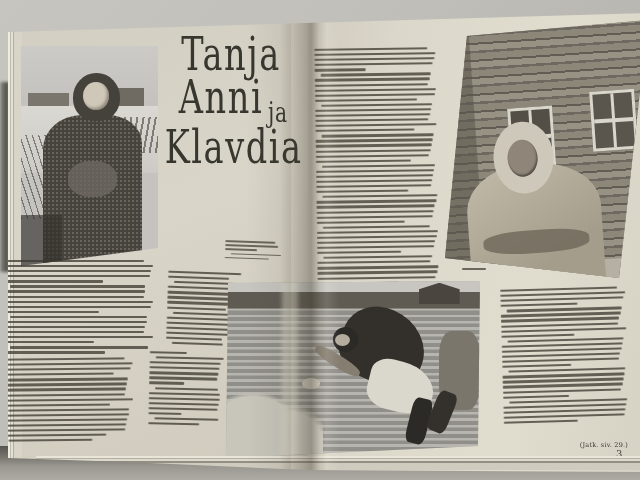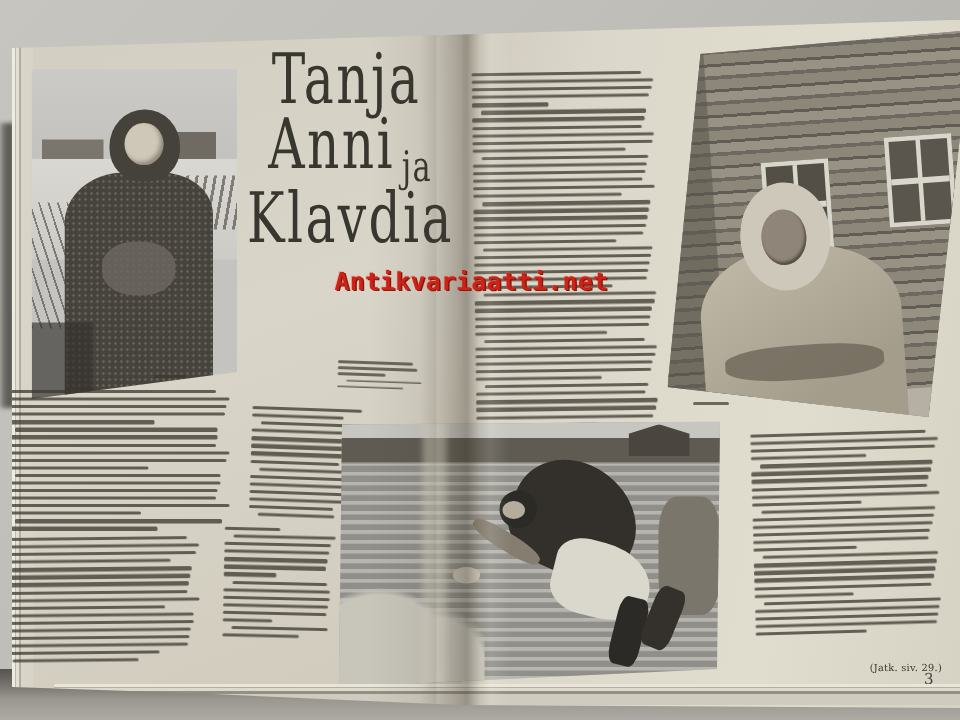--- a/index.html
+++ b/index.html
@@ -364,15 +364,14 @@
         <div class="tl" style="width: 96%;"></div>
         <div class="tl" style="width: 59%;"></div>
       </div>
     <span class="abs jatk" style="left:540px;top:428px;width:92px;">(Jatk. siv. 29.)</span>
     <span class="abs pageno">3</span>
 
     <div class="abs edge-stack-bottom"></div>
     <div class="abs gutter2"></div>
     <div class="abs gutter"></div>
 
-    <div class="abs watermark">Antikvariaatti.net</div>
   </div>
 </div>
 
 </body></html>

